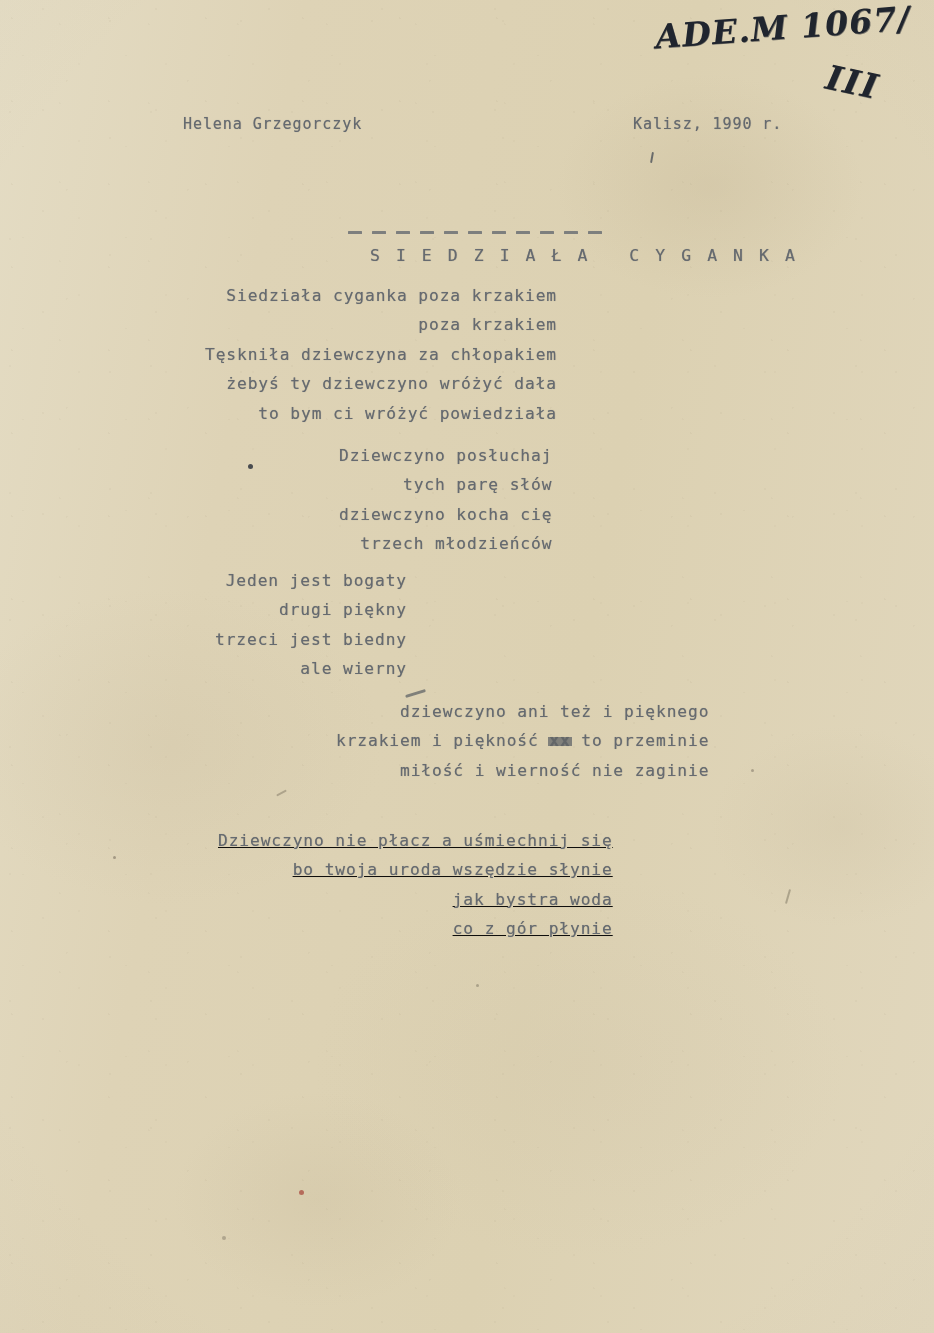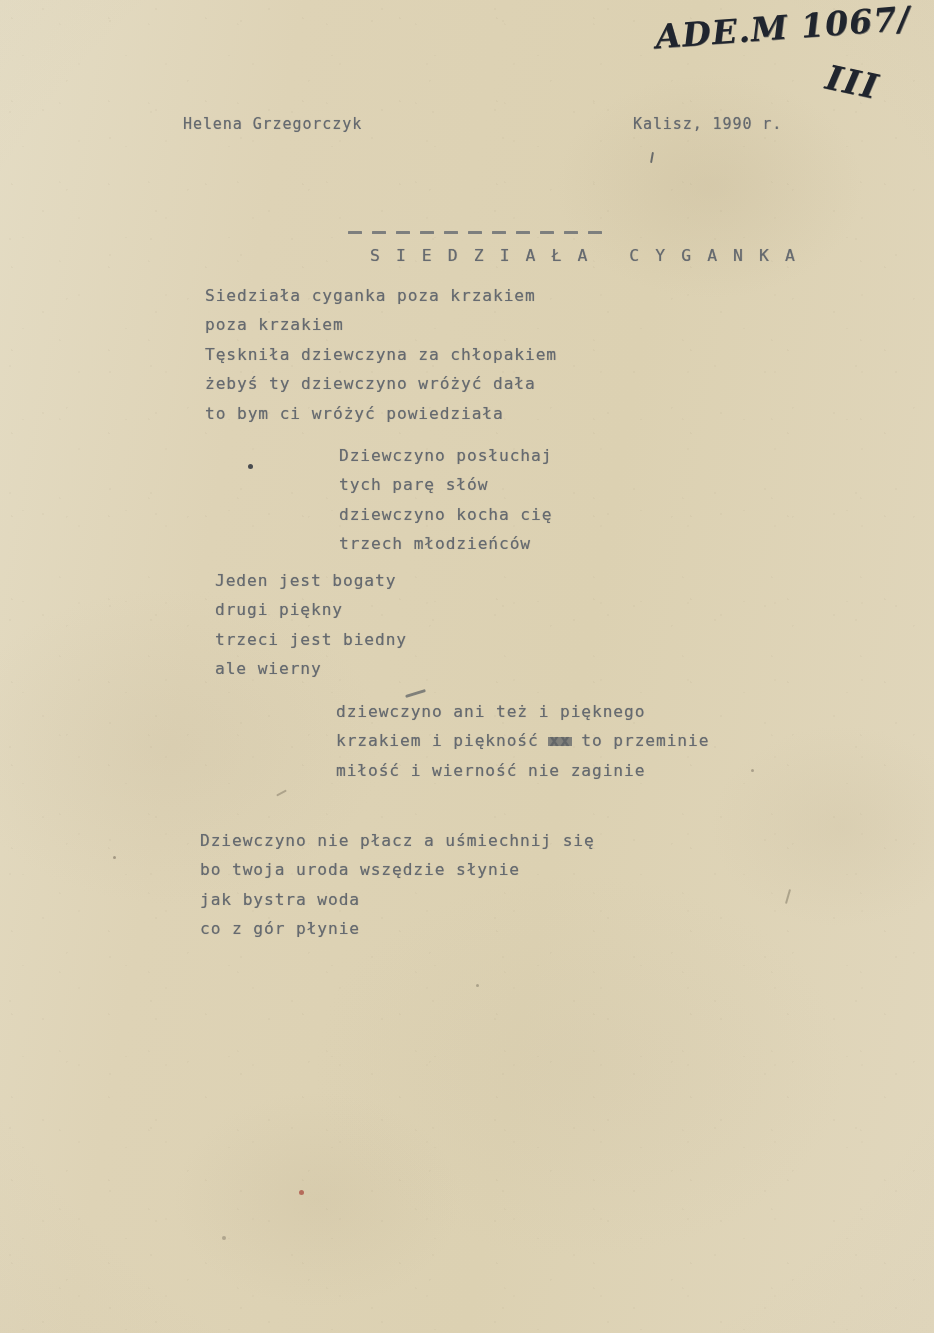--- a/index.html
+++ b/index.html
@@ -96,26 +96,27 @@
   .stanza { position: absolute; }
   .stanza .line {
     color: #5d636b;
     font-size: 16.2px;
     letter-spacing: .92px;
     white-space: pre;
     height: 29.4px;
     line-height: 29.4px;
     text-shadow: 0 0 .7px rgba(93,99,107,.5), .4px .2px .8px rgba(110,104,96,.2);
     opacity: .93;
+    text-align: right;
   }
   #stanza-1 { left: 205px; top: 281px; }
   #stanza-2 { left: 311px; top: 441px; margin-left: 28px; }
   #stanza-3 { left: 215px; top: 566px; }
   #stanza-4 { left: 336px; top: 697px; }
-  #stanza-5 { left: 200px; top: 826px; }
+  #stanza-5 { left: 218px; top: 826px; text-decoration: underline; }
 
   
   .strike-over {
     position: relative;
     color: #4a4f55;
     opacity: .95;
     font-weight: bold;
   }
   .strike-over::after {
     content: "";

